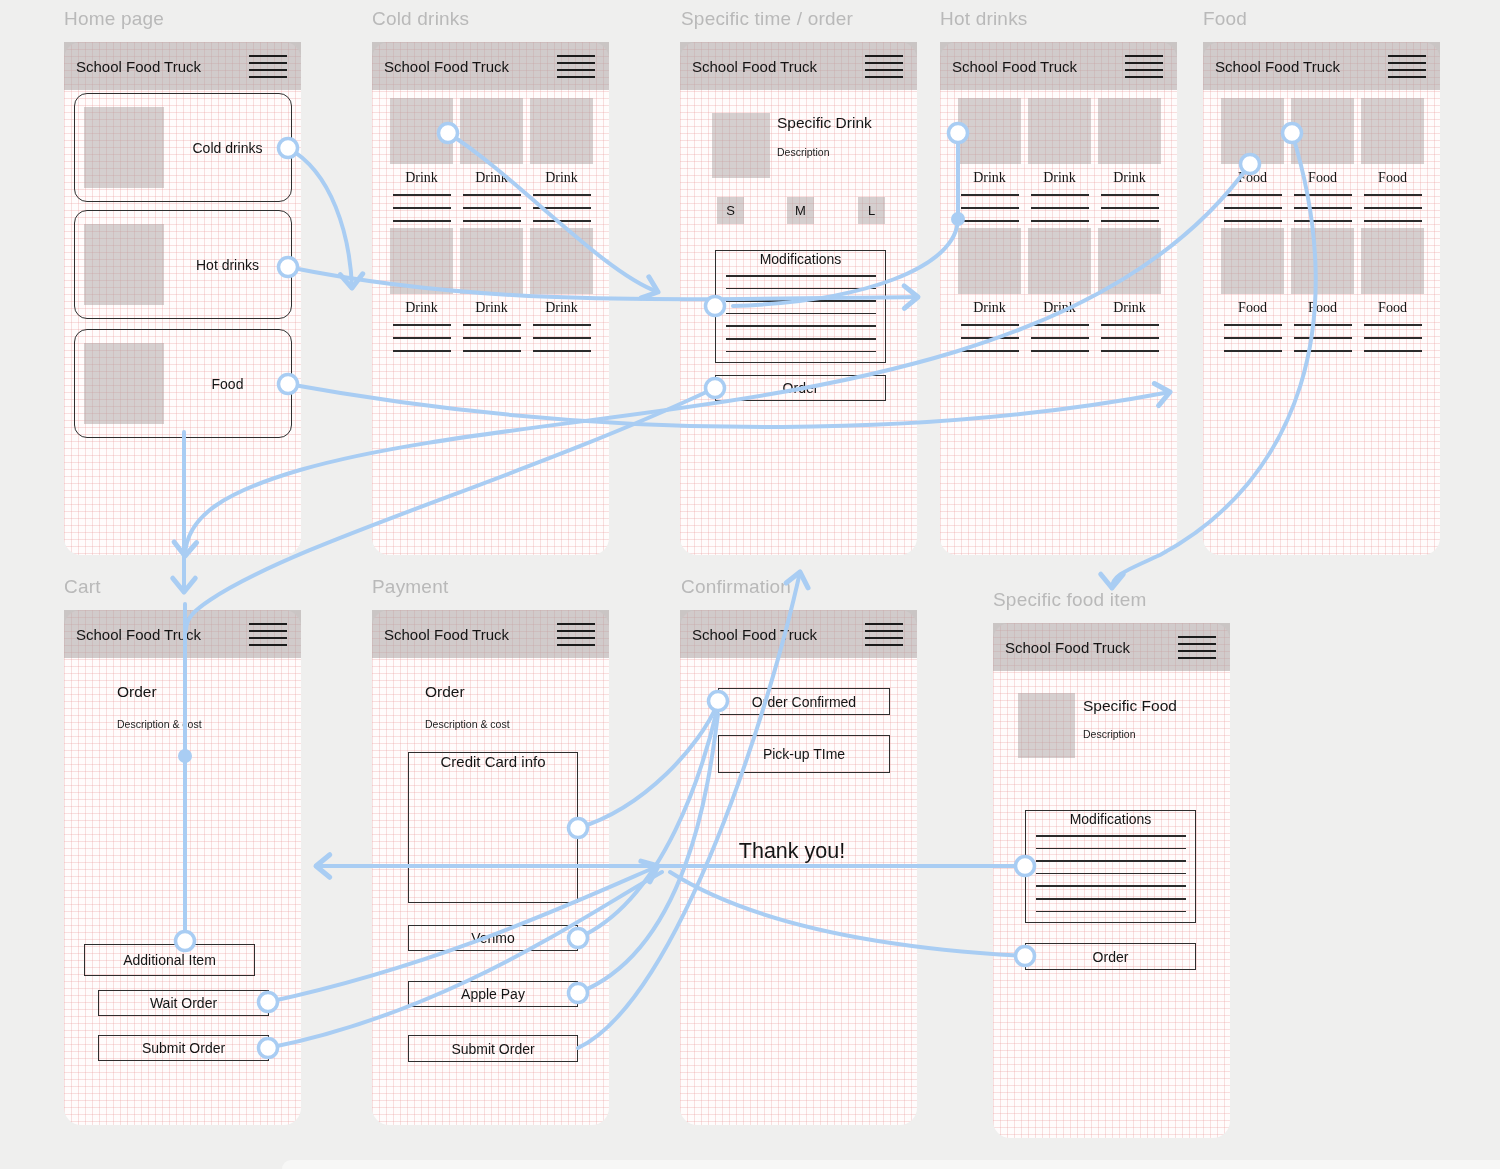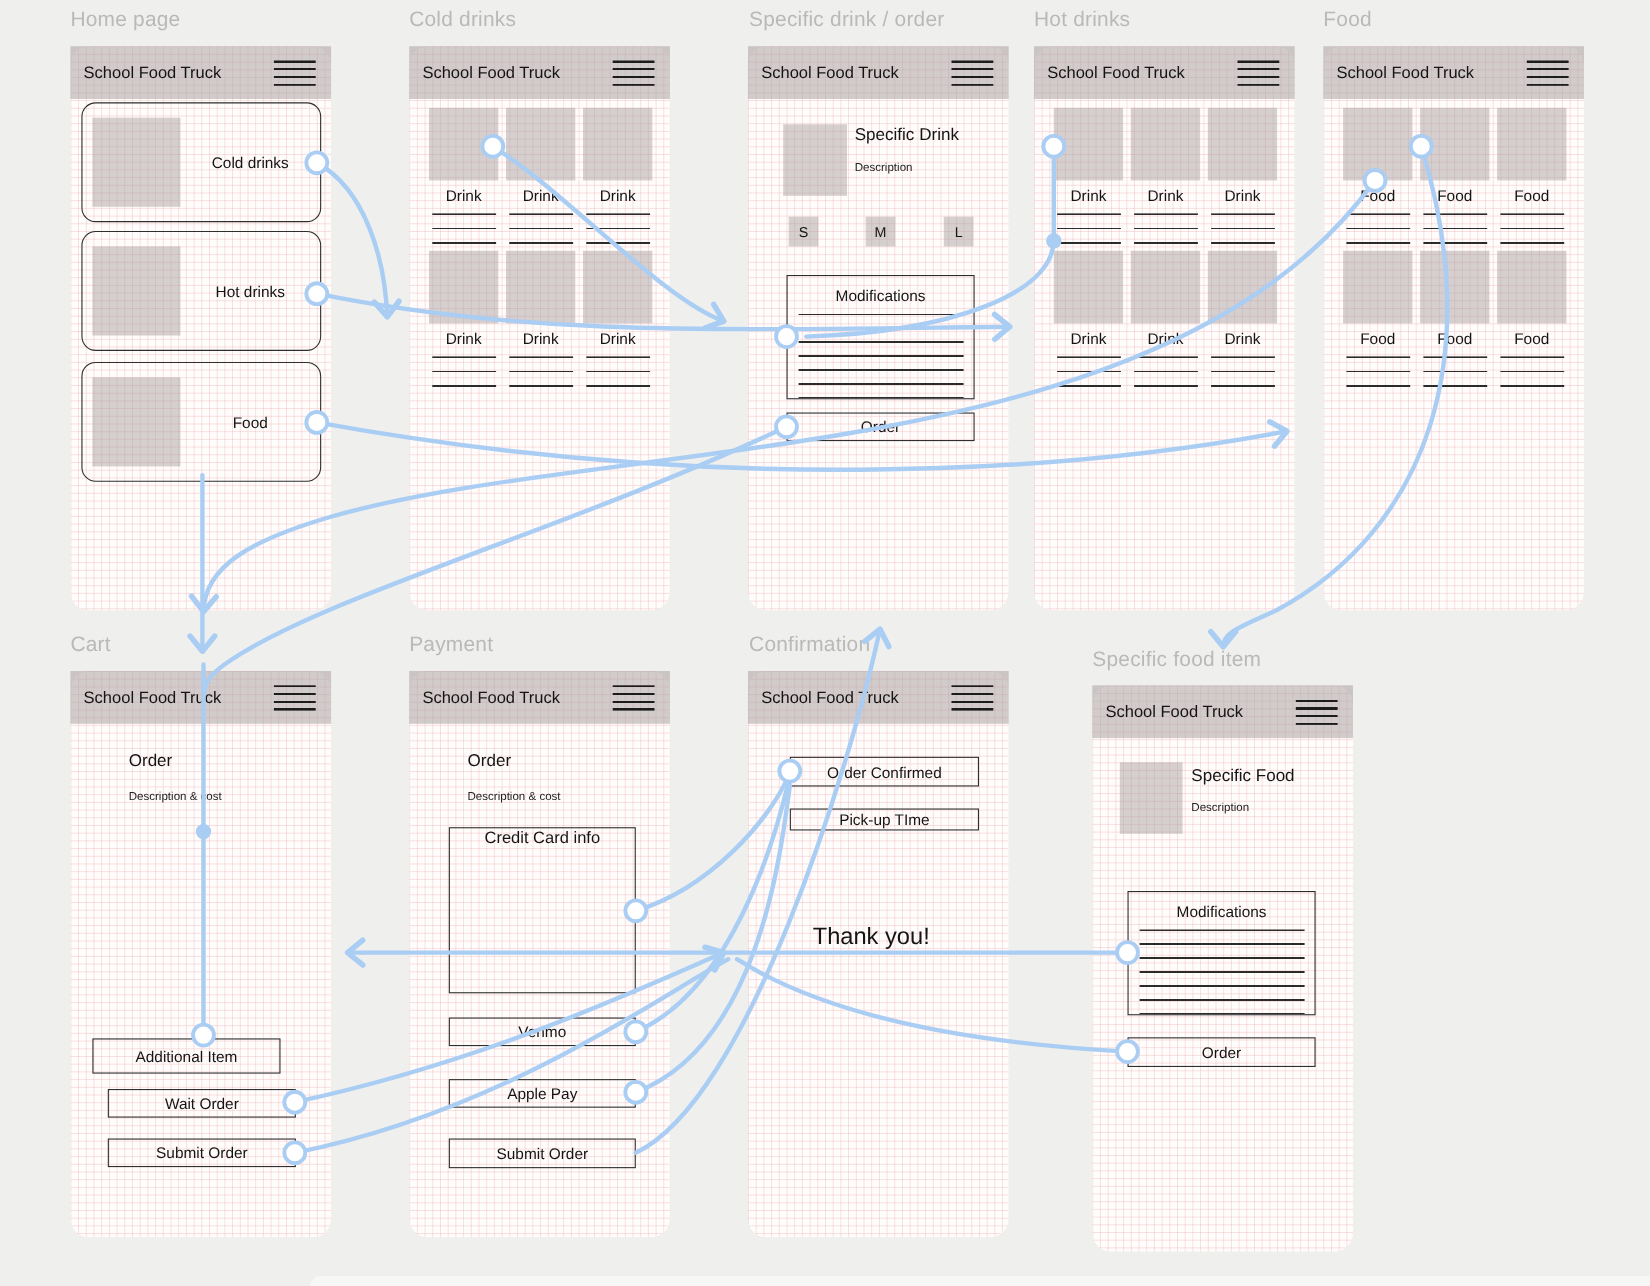--- a/index.html
+++ b/index.html
@@ -34,39 +34,39 @@
   .ph{background:rgba(168,159,159,.48);}
   .card{
     position:absolute;left:10px;width:216px;height:107px;
     border:1.7px solid #2e2e2e;border-radius:13px;
     display:flex;align-items:center;
   }
   .card .img{width:80px;height:81px;margin-left:9px;}
   .card .lbl{flex:1;text-align:center;font-size:14px;color:#141414;}
   .tile{position:absolute;width:112px;height:110px;display:flex;align-items:center;}
   .tile .t{width:100%;text-align:center;font-size:13.5px;color:#141414;}
-  .mi{position:absolute;width:63px;}
+  .mi{position:absolute;width:63px;font-family:Liberation Serif, serif;}
   .mi .img{width:63px;height:66px;}
   .mi .lbl{text-align:center;font-size:14px;color:#141414;margin-top:6px;}
   .mi .lines{
     width:58px;height:28px;margin:8px auto 0;
     background:repeating-linear-gradient(#2b2b2b 0 1.6px, transparent 1.6px 13px);
   }
   .c1{left:18px}.c2{left:88px}.c3{left:158px}.r1{top:56px}.r2{top:186px}
   .box{
     position:absolute;border:1.7px solid #2e2e2e;background:transparent;
     box-sizing:border-box;
   }
   .btn{
     position:absolute;border:1.7px solid #2e2e2e;box-sizing:border-box;
     display:flex;align-items:center;justify-content:center;
     font-size:14px;color:#141414;background:transparent;
   }
   .mods{width:171px;height:113px;}
-  .mods .mt{text-align:center;font-size:14px;color:#141414;margin-top:10px;}
+  .mods .mt{text-align:center;font-size:14px;color:#141414;}
   .mods .mlines{
     width:150px;height:78px;margin:8px auto 0;
     background:repeating-linear-gradient(#2b2b2b 0 1.6px, transparent 1.6px 12.6px);
   }
   .sz{position:absolute;width:27px;height:27px;display:flex;align-items:center;justify-content:center;font-size:13px;color:#141414;}
   .h1t{position:absolute;font-size:15.5px;color:#141414;}
   .desc{position:absolute;font-size:10.5px;color:#222;}
   .thanks{
     position:absolute;width:140px;text-align:center;
     font-size:21.5px;font-weight:500;color:#141414;line-height:1.22;
@@ -75,21 +75,21 @@
   .bottom-edge{
     position:absolute;left:282px;right:0;top:1160px;height:9px;
     background:#f7f7f6;border-top-left-radius:10px;
   }
 </style>
 </head>
 <body>
 
 <div class="frame-label" style="left:64px;top:8px">Home page</div>
 <div class="frame-label" style="left:372px;top:8px">Cold drinks</div>
-<div class="frame-label" style="left:681px;top:8px">Specific drink / order</div>
+<div class="frame-label" style="left:681px;top:8px">Specific time / order</div>
 <div class="frame-label" style="left:940px;top:8px">Hot drinks</div>
 <div class="frame-label" style="left:1203px;top:8px">Food</div>
 <div class="frame-label" style="left:64px;top:576px">Cart</div>
 <div class="frame-label" style="left:372px;top:576px">Payment</div>
 <div class="frame-label" style="left:681px;top:576px">Confirmation</div>
 <div class="frame-label" style="left:993px;top:589px">Specific food item</div>
 
 <div class="frame" style="left:64px;top:42px;height:513px">
   <div class="frame-header">
     <div class="title">School Food Truck</div>
@@ -264,21 +264,21 @@
   <div class="btn" style="left:36px;top:371px;width:170px;height:26px">Apple Pay</div>
   <div class="btn" style="left:36px;top:425px;width:170px;height:27px">Submit Order</div>
 </div>
 
 <div class="frame" style="left:680px;top:610px;height:515px">
   <div class="frame-header">
     <div class="title">School Food Truck</div>
     <div class="hamburger"></div>
   </div>
   <div class="btn" style="left:38px;top:78px;width:172px;height:27px">Order Confirmed</div>
-  <div class="btn" style="left:38px;top:125px;width:172px;height:20px">Pick-up TIme</div>
+  <div class="btn" style="left:38px;top:125px;width:172px;height:38px">Pick-up TIme</div>
   <div class="thanks" style="left:42px;top:228px">Thank you!</div>
 </div>
 
 <div class="frame" style="left:993px;top:623px;height:515px">
   <div class="frame-header">
     <div class="title">School Food Truck</div>
     <div class="hamburger"></div>
   </div>
   <div class="ph" style="position:absolute;left:25px;top:70px;width:57px;height:65px"></div>
   <div class="h1t" style="left:90px;top:74px">Specific Food</div>

